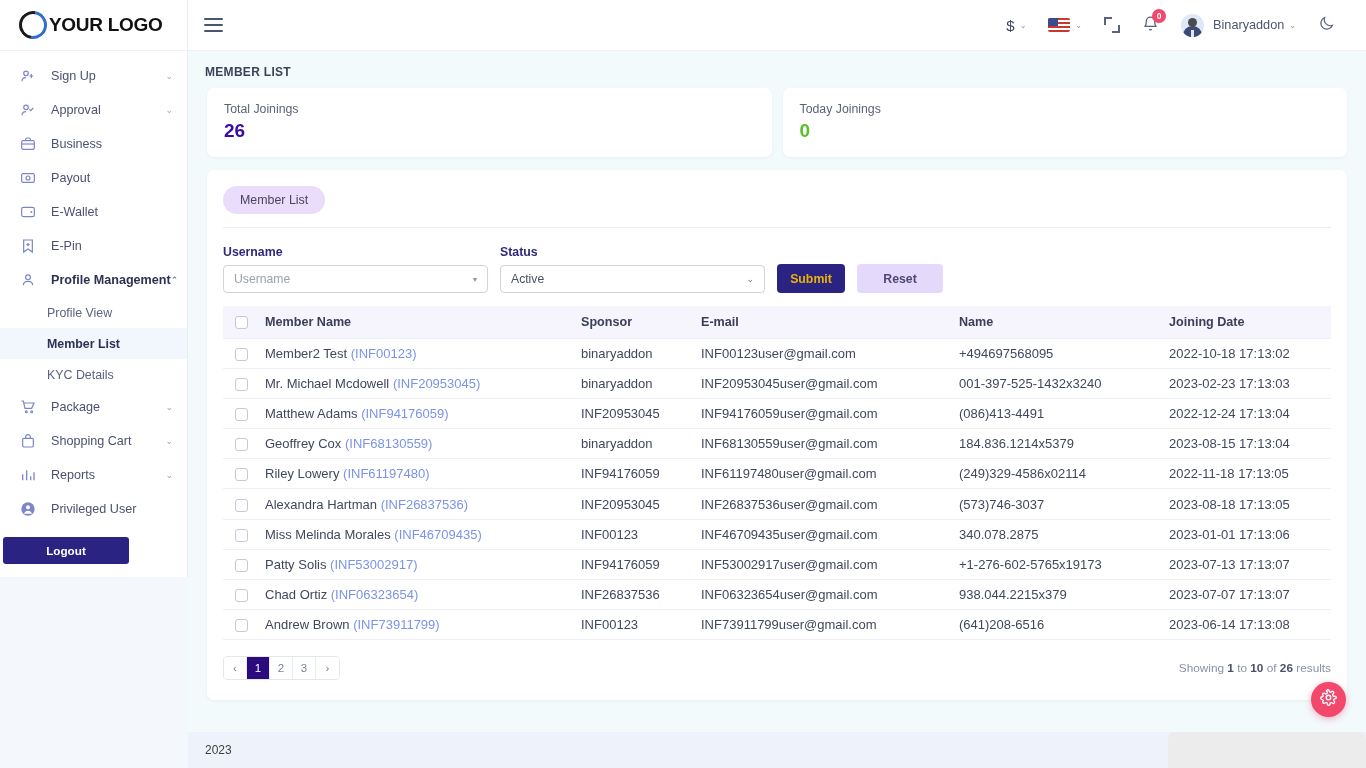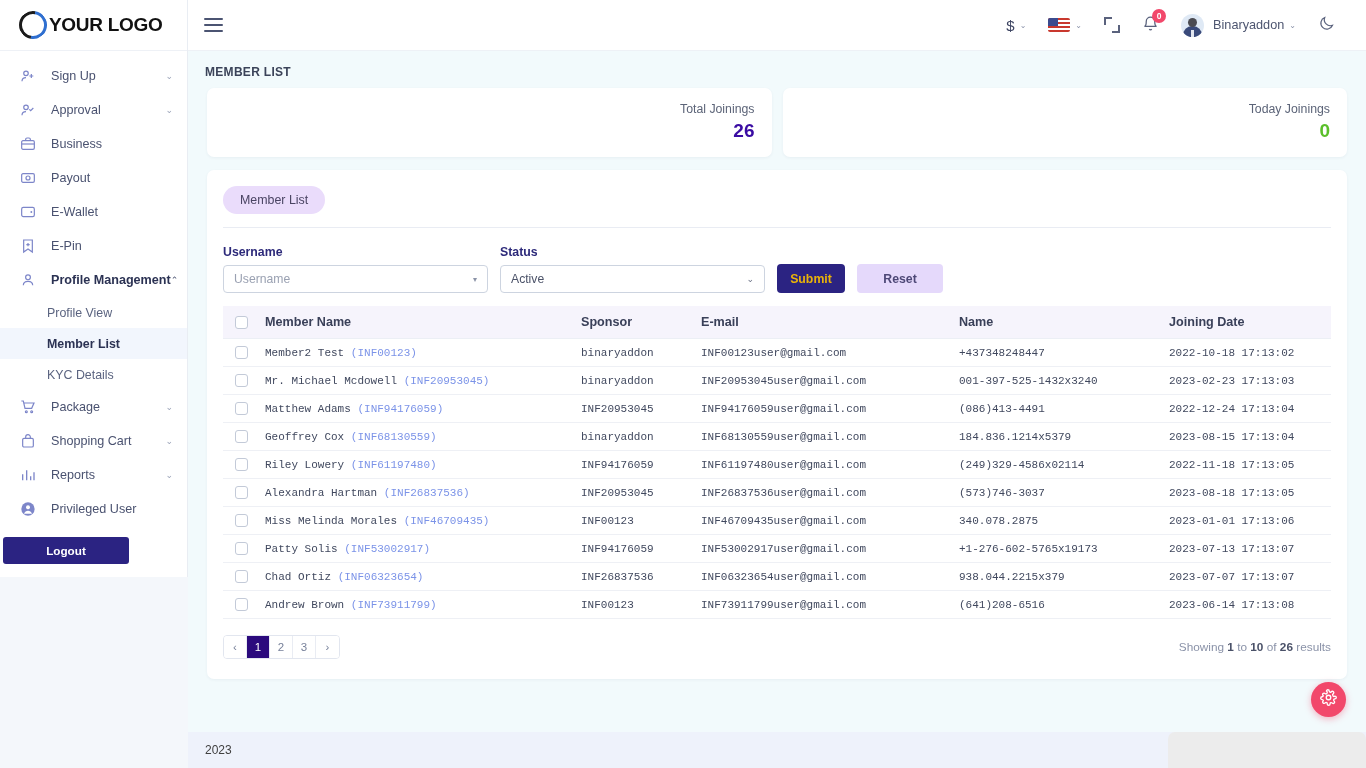--- a/index.html
+++ b/index.html
@@ -164,21 +164,20 @@
   }
   .page-title {
     font-size: 12px; font-weight: bold; color: #3b4359;
     letter-spacing: 0.3px; padding: 14px 0 9px 17px;
   }
   .stats-row { display: flex; gap: 11px; padding: 0 19px; }
   .stat-card {
     flex: 1 1 0; background: #fff; border-radius: 7px;
     padding: 14px 17px 15px 17px;
     box-shadow: 0 1px 3px rgba(50,70,110,0.06);
-    text-align: right;
   }
   .stat-label { font-size: 12.3px; color: #5d6party; color: #5c6478; }
   .stat-value { font-size: 19px; font-weight: bold; margin-top: 4px; }
 
   .panel {
     margin: 13px 19px 0 19px;
     background: #fff; border-radius: 7px;
     box-shadow: 0 1px 3px rgba(50,70,110,0.06);
     padding: 16px 16px 20px 16px;
     flex: 0 0 auto;
@@ -214,24 +213,23 @@
   .btn-reset  { width: 86px; background: #e5d9fb; color: #4e4877; }
 
   
   table { width: 100%; border-collapse: collapse; margin-top: 13px; }
   thead th {
     background: #f6f4fc; text-align: left;
     font-size: 12.6px; color: #3a4059; font-weight: bold;
     padding: 9px 8px; border-bottom: 1px solid #eceff5;
   }
   tbody td {
-    font-size: 11px; color: #40485e;
+    font-size: 13px; color: #40485e;
     padding: 7px 8px; border-bottom: 1px solid #eef0f5;
     white-space: nowrap;
-    font-family: Liberation Mono, monospace;
   }
   .cb {
     width: 13px; height: 13px; border: 1px solid #c3cad8;
     border-radius: 3px; display: inline-block; background: #fff;
     cursor: pointer; vertical-align: middle;
   }
   .col-cb { width: 34px; padding-left: 12px !important; }
   .uid { color: #7b93e8; }
 
   
@@ -604,21 +602,21 @@
             <th style="width:210px">Name</th>
             <th style="width:170px">Joining Date</th>
           </tr>
         </thead>
         <tbody id="tbody">
             <tr>
               <td class="col-cb"><span class="cb"></span></td>
               <td><span>Member2 Test</span> <span class="uid">(INF00123)</span></td>
               <td>binaryaddon</td>
               <td>INF00123user@gmail.com</td>
-              <td>+437348248447</td>
+              <td>+494697568095</td>
               <td>2022-10-18 17:13:02</td>
             </tr>
             <tr>
               <td class="col-cb"><span class="cb"></span></td>
               <td><span>Mr. Michael Mcdowell</span> <span class="uid">(INF20953045)</span></td>
               <td>binaryaddon</td>
               <td>INF20953045user@gmail.com</td>
               <td>001-397-525-1432x3240</td>
               <td>2023-02-23 17:13:03</td>
             </tr>

